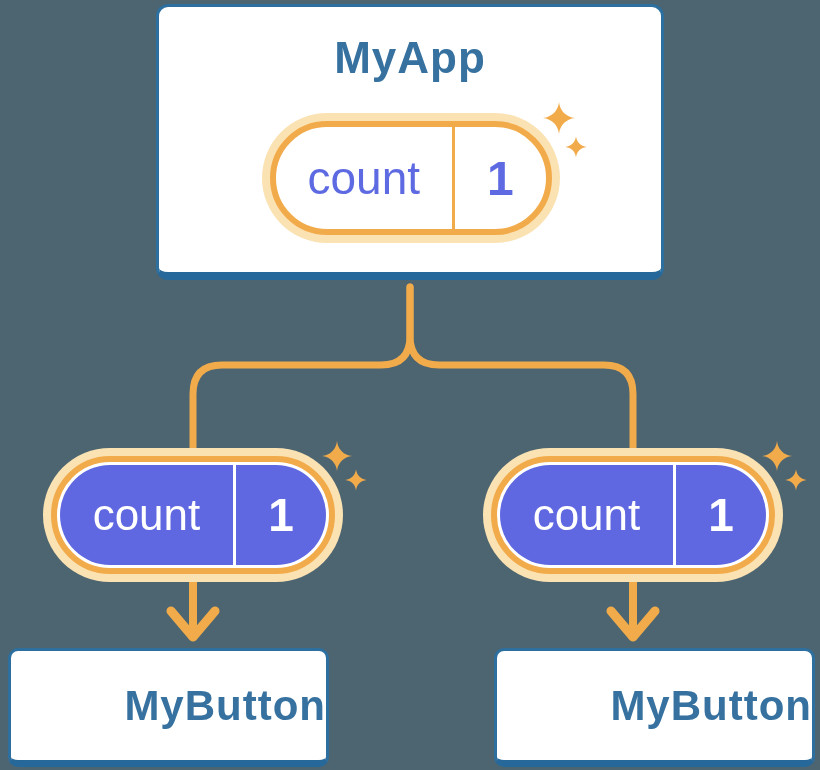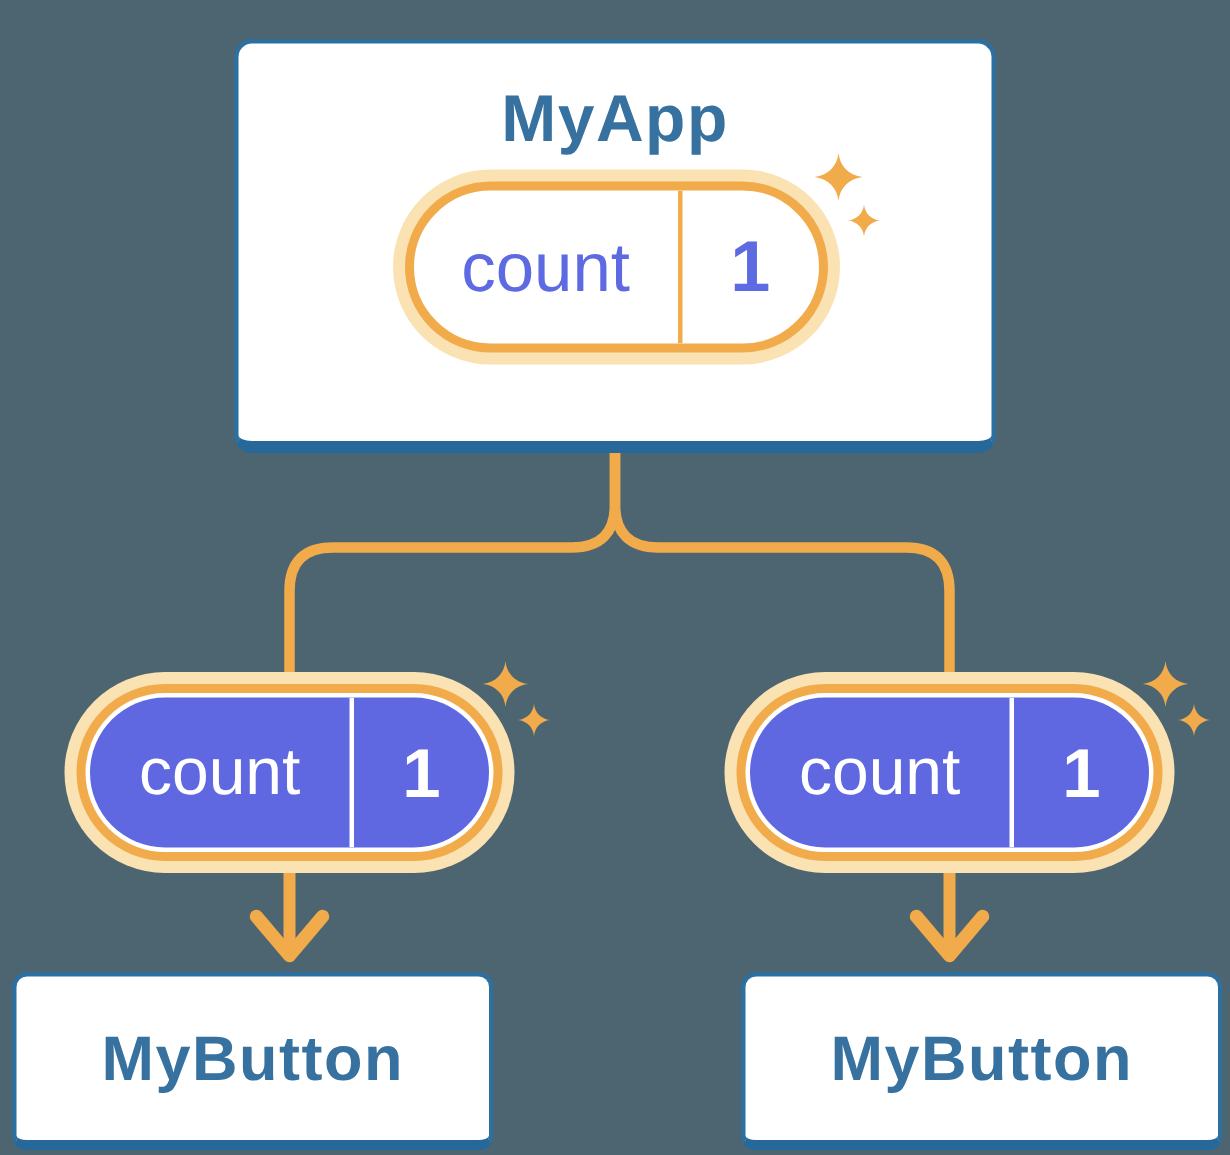--- a/index.html
+++ b/index.html
@@ -9,25 +9,25 @@
   }
   *{box-sizing:border-box;margin:0;padding:0}
   body{font-family:"Liberation Sans",sans-serif;background:var(--bg);}
   .stage{position:relative;width:820px;height:770px;background:var(--bg);overflow:hidden}
   .connectors{position:absolute;left:0;top:0;width:820px;height:770px;z-index:1}
   .branch{stroke:var(--orange);stroke-width:7;fill:none;stroke-linecap:round}
   .arrow-stem{stroke:var(--orange);stroke-width:8;fill:none;stroke-linecap:round}
   .arrow-head{stroke:var(--orange);stroke-width:9;fill:none;stroke-linecap:round;stroke-linejoin:round}
   .card{position:absolute;background:#fff;border:3px solid var(--card-border);
         border-bottom:8px solid var(--card-border-bottom);border-radius:12px;z-index:2}
-  .card-root{left:156px;top:26px;width:508px;height:276px}
+  .card-root{left:156px;top:4px;width:508px;height:276px}
   .card-root .card-title{margin-top:26px;text-align:center;font-size:44px;font-weight:600;
         letter-spacing:1px;color:var(--heading)}
   .card-child{top:648px;width:321px;height:119px;border-bottom-width:7px;border-radius:10px;
-        display:flex;align-items:center;justify-content:center}
+        display:flex;align-items:center;justify-content:flex-end}
   .card-child.left{left:8px}
   .card-child.right{left:494px}
   .card-child .card-title{font-size:42px;font-weight:600;letter-spacing:1px;color:var(--heading)}
   .pill-outer{position:absolute;background:var(--halo);padding:8px;z-index:3}
   .pill-root{left:262px;top:113px;width:298px;height:130px;border-radius:65px}
   .pill-root-inner{width:100%;height:100%;background:#fff;border:6px solid var(--orange);
         border-radius:57px;display:flex;overflow:hidden}
   .pill-root .cell-label{width:65%;display:flex;align-items:center;justify-content:center;
         font-size:46px;color:var(--indigo-text)}
   .pill-root .cell-value{flex:1;display:flex;align-items:center;justify-content:center;

